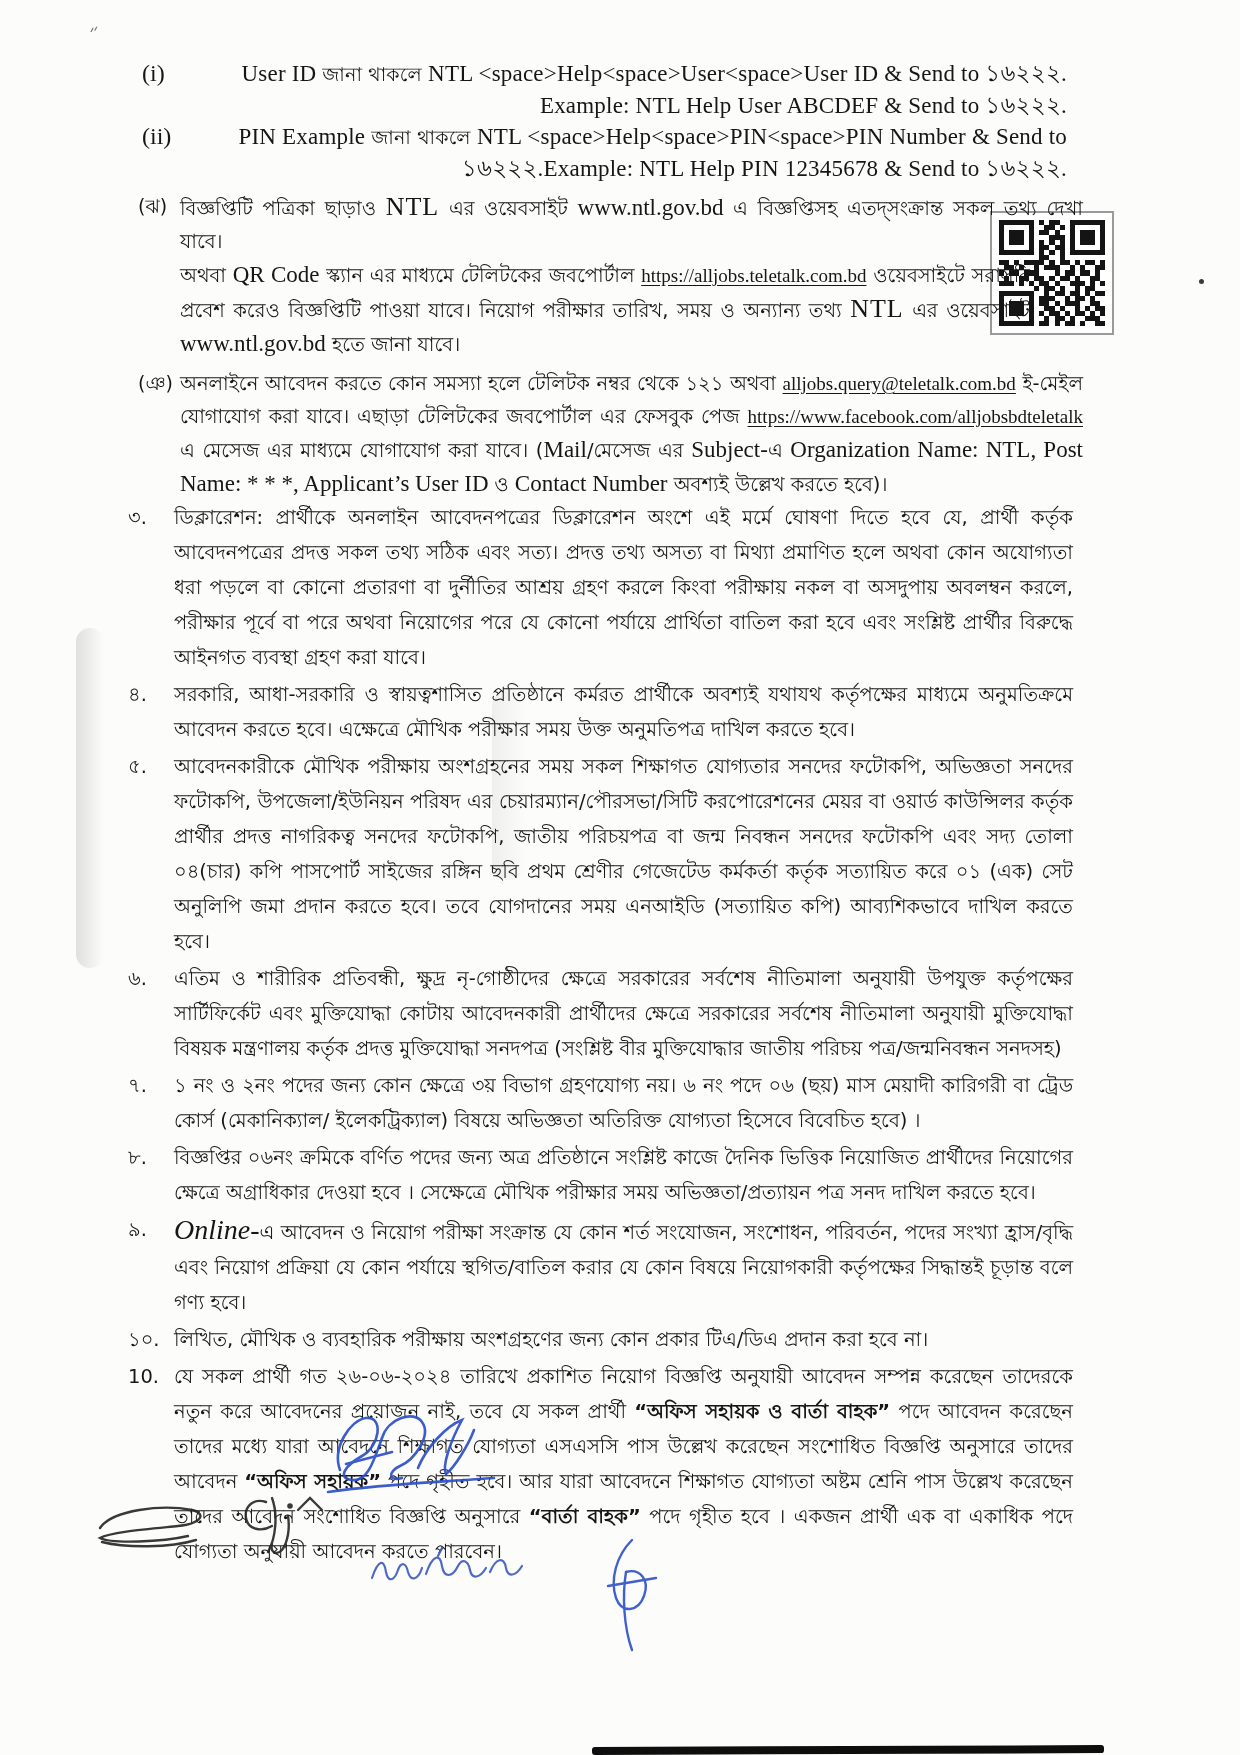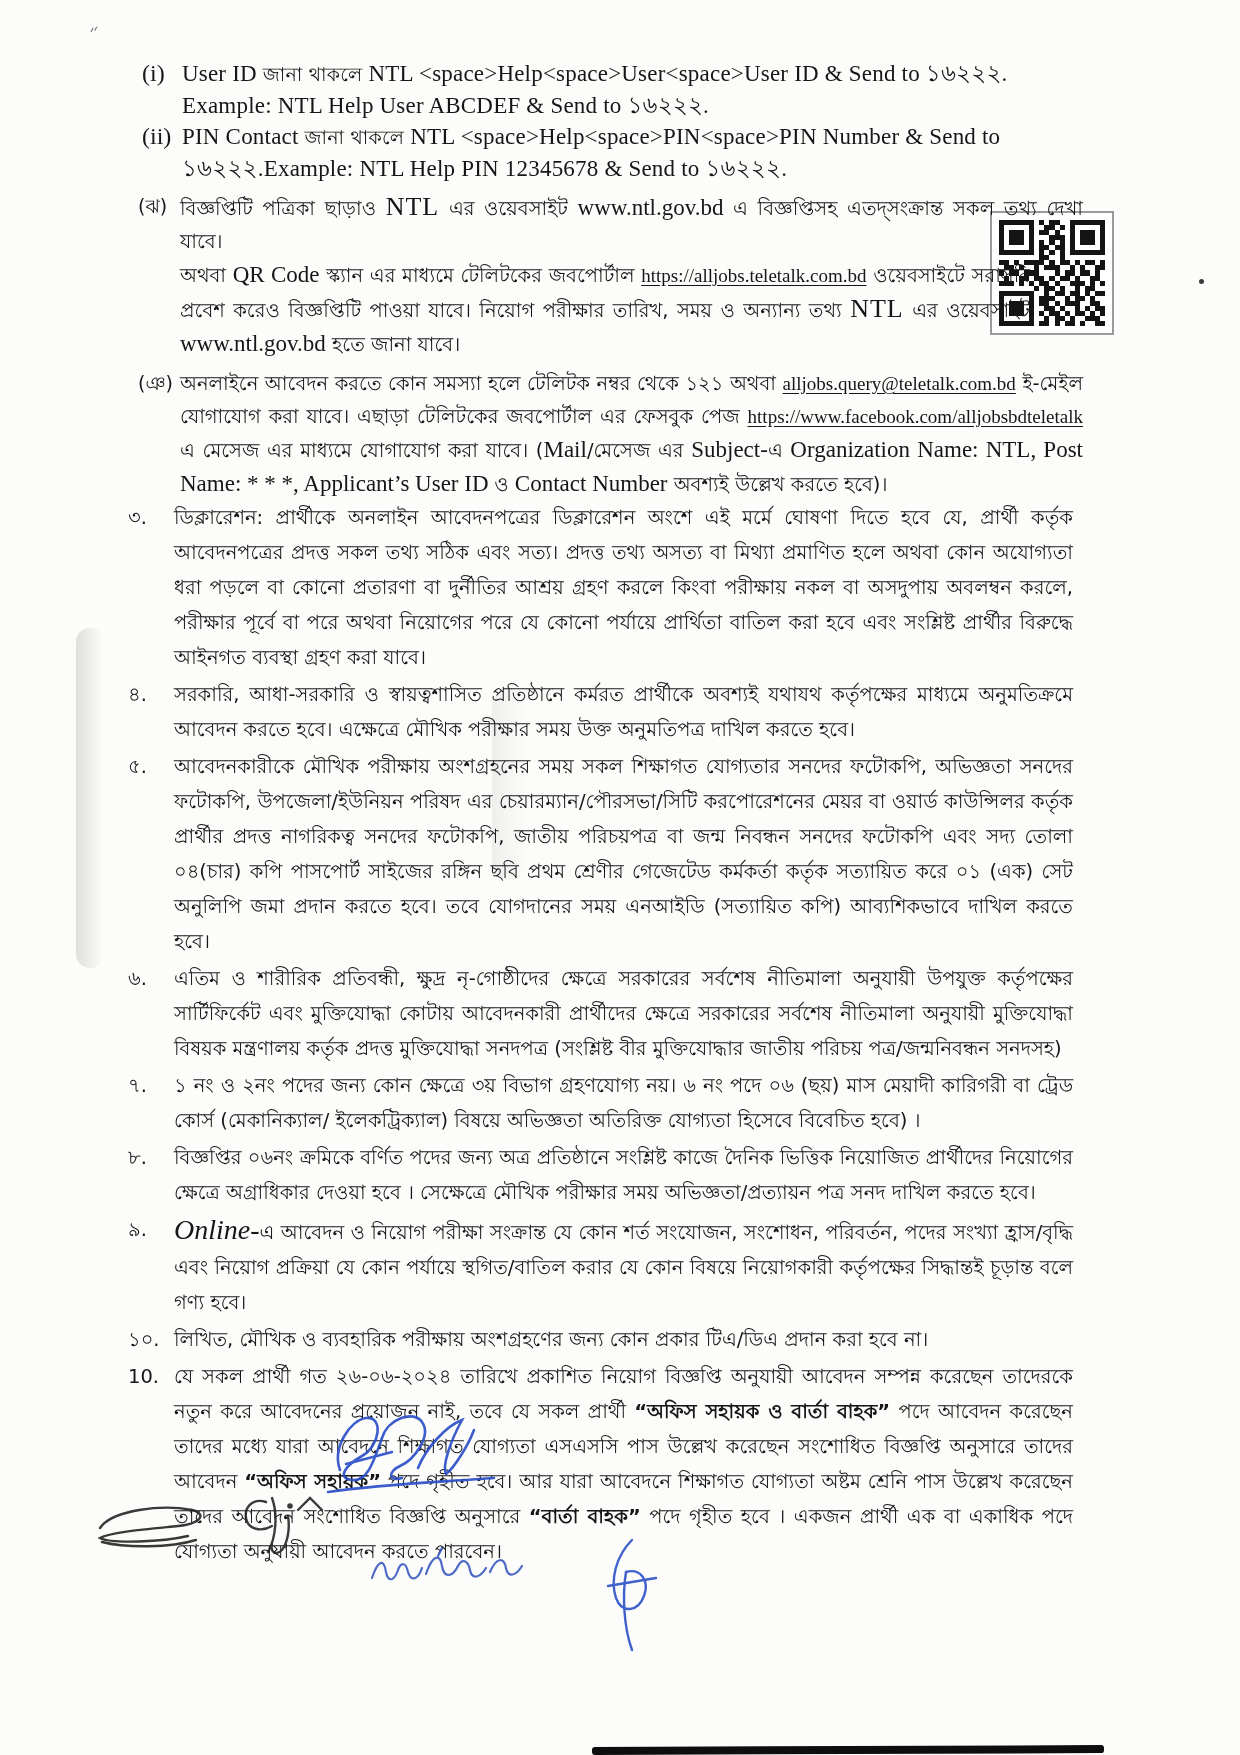--- a/index.html
+++ b/index.html
@@ -9,21 +9,21 @@
     font-family:"Liberation Serif", serif;
   }
   .abs{position:absolute;}
   
   .row{display:flex;align-items:flex-start;}
   .marker{flex:0 0 auto;}
   .btext{flex:1 1 auto;}
   
   #roman-list{left:142px;top:58px;width:925px;}
   .roman .marker{width:40px;font:24px/31px "Liberation Serif",serif;}
-  .roman .btext{font:24px/31px "Liberation Serif",serif;text-align:left;letter-spacing:.2px;}
+  .roman .btext{font:24px/31px "Liberation Serif",serif;text-align:right;letter-spacing:.2px;}
   .roman .bn{font-family:"DejaVu Sans",sans-serif;font-size:19px;}
   
   #lettered-list{left:138px;top:190px;width:945px;}
   .lettered{margin-bottom:6px;}
   .lettered .marker{width:42px;font-family:"DejaVu Sans",sans-serif;font-size:19px;line-height:33px;}
   .lettered .btext{font-family:"DejaVu Sans",sans-serif;font-size:19.5px;line-height:33px;text-align:justify;}
   .narrow{width:850px;}  
   .en{font-family:"Liberation Serif",serif;font-size:23px;}
   .url{font-family:"Liberation Serif",serif;font-size:19px;text-decoration:underline;text-underline-offset:3px;}
   .ntl{font-family:"Liberation Serif",serif;font-size:26px;letter-spacing:1px;}
@@ -63,21 +63,21 @@
 <div class="abs" id="bottom-bar"></div>
 <div class="abs" id="speck-right"></div>
 
 <div class="abs" id="roman-list">
   <div class="row roman">
     <span class="marker">(i)</span>
     <span class="btext"><span class="en">User ID </span><span class="bn">জানা থাকলে </span><span class="en">NTL &lt;space&gt;Help&lt;space&gt;User&lt;space&gt;User ID &amp; Send to ১৬২২২. Example: NTL Help User ABCDEF &amp; Send to ১৬২২২.</span></span>
   </div>
   <div class="row roman">
     <span class="marker">(ii)</span>
-    <span class="btext"><span class="en">PIN Contact </span><span class="bn">জানা থাকলে </span><span class="en">NTL &lt;space&gt;Help&lt;space&gt;PIN&lt;space&gt;PIN Number &amp; Send to ১৬২২২.Example: NTL Help PIN 12345678 &amp; Send to ১৬২২২.</span></span>
+    <span class="btext"><span class="en">PIN Example </span><span class="bn">জানা থাকলে </span><span class="en">NTL &lt;space&gt;Help&lt;space&gt;PIN&lt;space&gt;PIN Number &amp; Send to ১৬২২২.Example: NTL Help PIN 12345678 &amp; Send to ১৬২২২.</span></span>
   </div>
 </div>
 
 <div class="abs" id="qr-box">
   <div id="qr-grid">
       <div class="on"></div>
       <div class="on"></div>
       <div class="on"></div>
       <div class="on"></div>
       <div class="on"></div>

